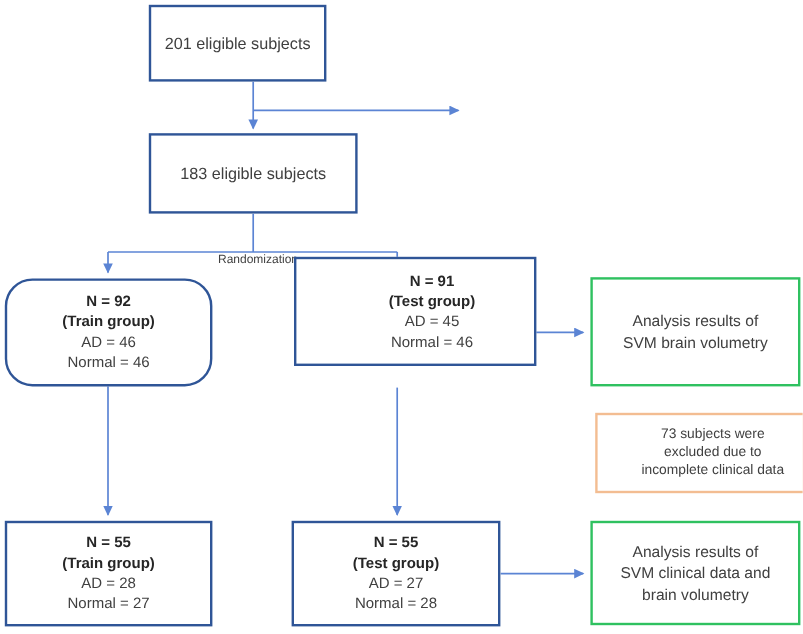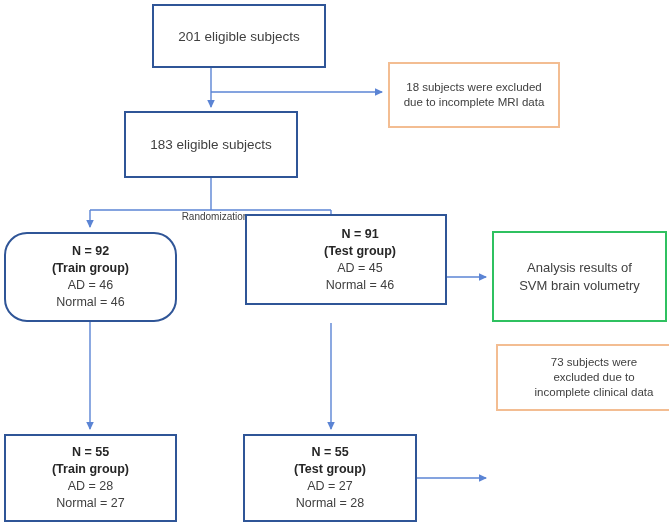--- a/index.html
+++ b/index.html
@@ -35,21 +35,21 @@
   .group-box{font-size:12.5px;line-height:17px;}
   .group-box .bold{font-weight:700;color:#262626;}
   .excl-box{font-size:11.5px;line-height:15px;padding:0 10px;}
   .analysis-box{font-size:13px;line-height:18px;padding:0 20px;}
   .flow-label{
     position:absolute;
     text-align:center;
     font-size:10px;
   }
   
-  #n201   {left:124px;top:4px;  width:174px;height:64px;margin-left:28px;}
+  #n201   {left:124px;top:4px;  width:148px;height:64px;}
   #nExMri {left:388px;top:62px; width:172px;height:66px;}
   #n183   {left:124px;top:111px;width:174px;height:67px;}
   #lblRand{left:130px;top:211px;width:170px;}
   #nTr92  {left:4px;  top:232px;width:173px;height:90px;border-radius:23px;}
   #nTe91  {left:245px;top:214px;width:202px;height:91px;padding-left:28px;}
   #nGr1   {left:492px;top:231px;width:175px;height:91px;}
   #nExCl  {left:496px;top:344px;width:175px;height:67px;padding-left:31px;}
   #nTr55  {left:4px;  top:434px;width:173px;height:88px;}
   #nTe55  {left:243px;top:434px;width:174px;height:88px;}
   #nGr2   {left:492px;top:434px;width:175px;height:87px;}
@@ -75,23 +75,20 @@
     <line x1="415" y1="277" x2="486" y2="277" marker-end="url(#arr)"></line>
     <line x1="90" y1="322" x2="90" y2="429" marker-end="url(#arr)"></line>
     <line x1="331" y1="323" x2="331" y2="429" marker-end="url(#arr)"></line>
     <line x1="417" y1="478" x2="486" y2="478" marker-end="url(#arr)"></line>
   </svg>
 
   <div class="node node-blue top-box" id="n201">
     <span class="line-span">201 eligible subjects</span>
   </div>
 
-  <div class="node node-orange excl-box" id="nExMri">
-    <span class="line-span">18 subjects were excluded due to incomplete MRI data</span>
-  </div>
 
   <div class="node node-blue top-box" id="n183">
     <span class="line-span">183 eligible subjects</span>
   </div>
 
   <div class="flow-label" id="lblRand">Randomization</div>
 
   <div class="node node-blue group-box" id="nTr92">
     <span class="line-span bold">N = 92</span>
     <span class="line-span bold">(Train group)</span>
@@ -121,14 +118,17 @@
     <span class="line-span">Normal = 27</span>
   </div>
 
   <div class="node node-blue group-box" id="nTe55">
     <span class="line-span bold">N = 55</span>
     <span class="line-span bold">(Test group)</span>
     <span class="line-span">AD = 27</span>
     <span class="line-span">Normal = 28</span>
   </div>
 
+  <div class="node node-green analysis-box" id="nGr2">
+    <span class="line-span">Analysis results of SVM clinical data and brain volumetry</span>
+  </div>
 
 </div>
 
 </body></html>

